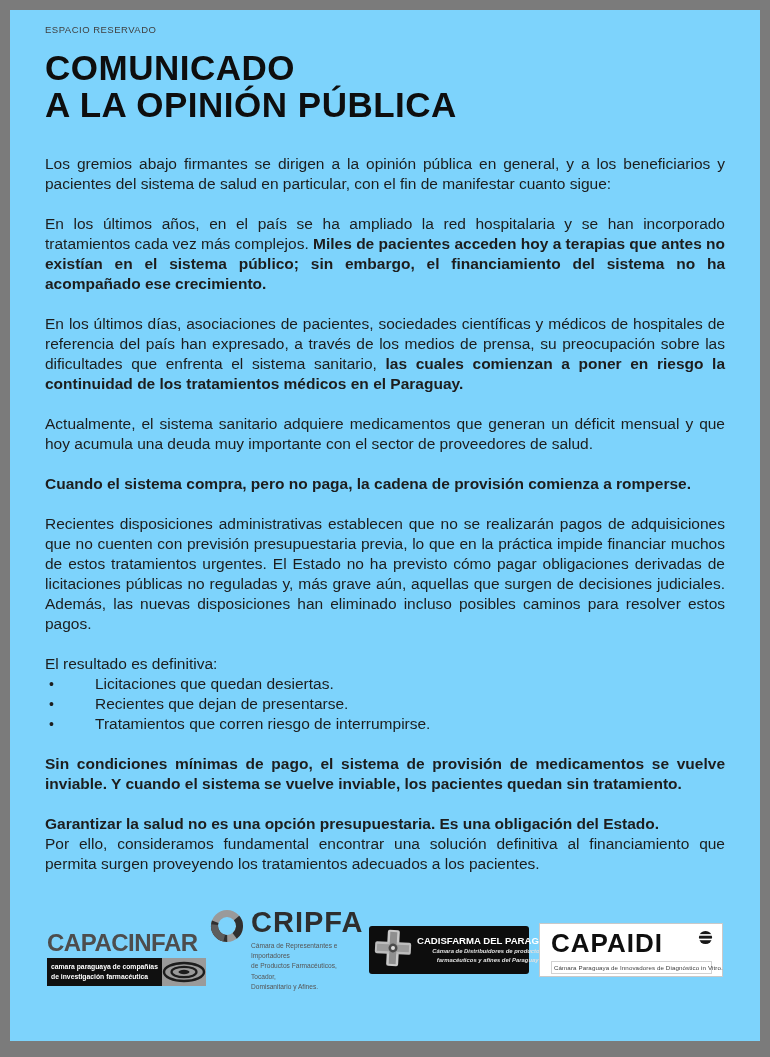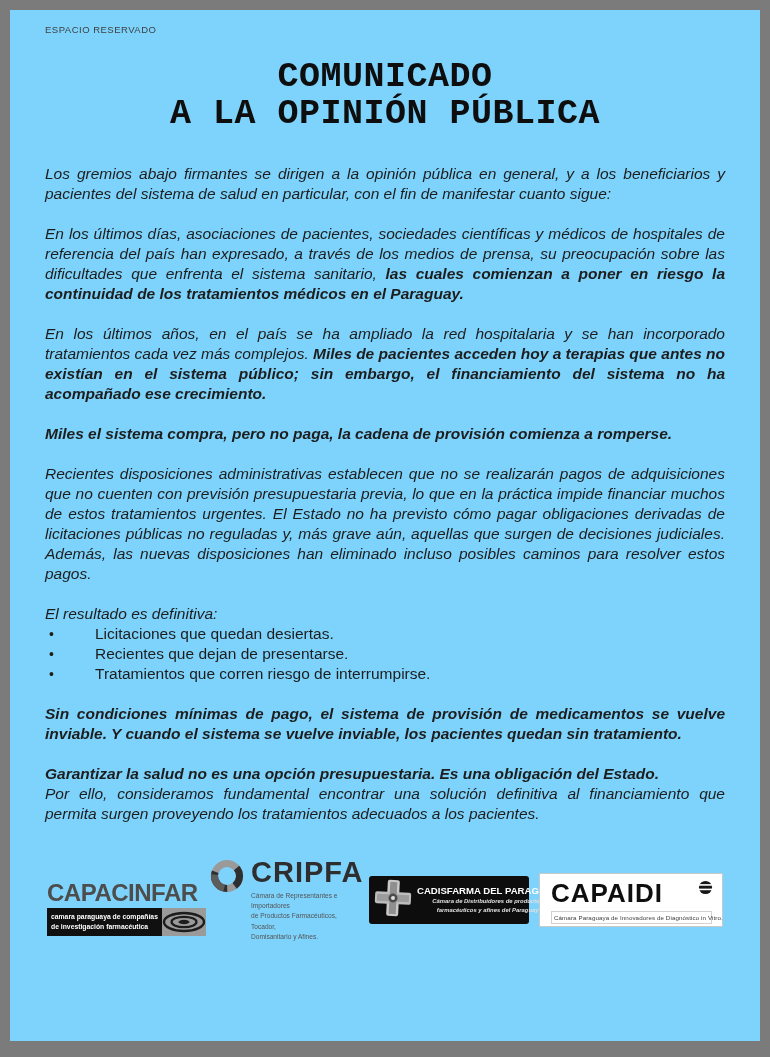--- a/index.html
+++ b/index.html
@@ -19,37 +19,35 @@
     padding: 14px 35px 0 35px;
     position: relative;
     overflow: hidden;
   }
   .reserved {
     font-size: 9.5px;
     letter-spacing: 0.5px;
     color: #3f3f3f;
   }
   .title {
-    margin-top: 24px;
-    text-align: center;
+    margin-top: 14px;
     font-size: 35px;
     line-height: 37px;
     font-weight: 900;
     letter-spacing: 0.5px;
     color: #0e0e0e;
-    font-family: Liberation Mono, monospace;
   }
   .bodytext {
     margin-top: 31px;
     font-size: 15.5px;
     line-height: 20px;
     color: #1d1d1d;
     text-align: justify;
   }
-  .bodytext p { margin: 0 0 20px 0; font-style: italic; }
+  .bodytext p { margin: 0 0 20px 0; }
   .bodytext p.tight { margin-bottom: 0; }
   .b { font-weight: bold; }
   ul.bullets {
     list-style: none;
     margin: 0 0 20px 0;
     padding: 0;
   }
   ul.bullets li {
     position: relative;
     padding-left: 50px;
@@ -162,26 +160,27 @@
     <div class="reserved">ESPACIO RESERVADO</div>
 
     <div class="title">
       <div>COMUNICADO</div>
       <div>A LA OPINIÓN PÚBLICA</div>
     </div>
 
     <div class="bodytext">
       <p><span>Los gremios abajo firmantes se dirigen a la opinión pública en general, y a los beneficiarios y pacientes del sistema de salud en particular, con el fin de manifestar cuanto sigue:</span></p>
 
+      <p><span>En los últimos años, en el país se ha ampliado la red hospitalaria y se han incorporado tratamientos cada vez más complejos. </span><span class="b">Miles de pacientes acceden hoy a terapias que antes no existían en el sistema público; sin embargo, el financiamiento del sistema no ha acompañado ese crecimiento.</span></p>
+
       <p><span>En los últimos días, asociaciones de pacientes, sociedades científicas y médicos de hospitales de referencia del país han expresado, a través de los medios de prensa, su preocupación sobre las dificultades que enfrenta el sistema sanitario, </span><span class="b">las cuales comienzan a poner en riesgo la continuidad de los tratamientos médicos en el Paraguay.</span></p>
 
-      <p><span>En los últimos años, en el país se ha ampliado la red hospitalaria y se han incorporado tratamientos cada vez más complejos. </span><span class="b">Miles de pacientes acceden hoy a terapias que antes no existían en el sistema público; sin embargo, el financiamiento del sistema no ha acompañado ese crecimiento.</span></p>
-
-
-      <p><span class="b">Miles el sistema compra, pero no paga, la cadena de provisión comienza a romperse.</span></p>
+      <p><span>Actualmente, el sistema sanitario adquiere medicamentos que generan un déficit mensual y que hoy acumula una deuda muy importante con el sector de proveedores de salud.</span></p>
+
+      <p><span class="b">Cuando el sistema compra, pero no paga, la cadena de provisión comienza a romperse.</span></p>
 
       <p><span>Recientes disposiciones administrativas establecen que no se realizarán pagos de adquisiciones que no cuenten con previsión presupuestaria previa, lo que en la práctica impide financiar muchos de estos tratamientos urgentes. El Estado no ha previsto cómo pagar obligaciones derivadas de licitaciones públicas no reguladas y, más grave aún, aquellas que surgen de decisiones judiciales. Además, las nuevas disposiciones han eliminado incluso posibles caminos para resolver estos pagos.</span></p>
 
       <p class="tight"><span>El resultado es definitiva:</span></p>
       <ul class="bullets">
         <li><span class="dot">•</span><span>Licitaciones que quedan desiertas.</span></li>
         <li><span class="dot">•</span><span>Recientes que dejan de presentarse.</span></li>
         <li><span class="dot">•</span><span>Tratamientos que corren riesgo de interrumpirse.</span></li>
       </ul>
 

